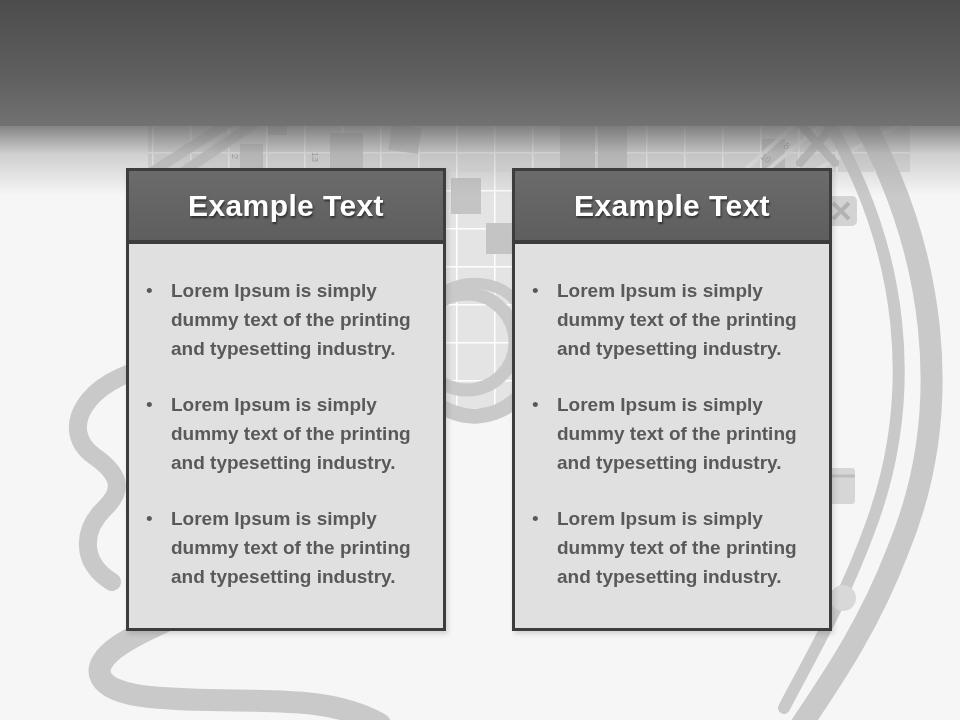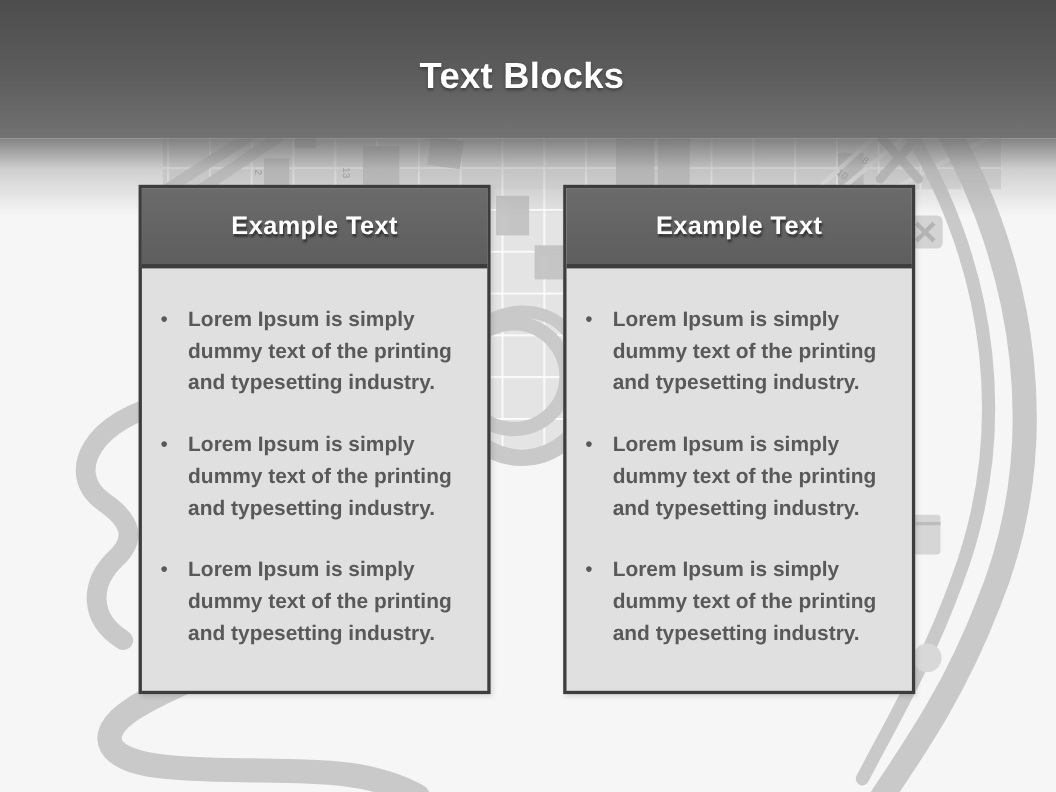--- a/index.html
+++ b/index.html
@@ -34,21 +34,21 @@
     position:absolute;top:168px;width:320px;height:463px;z-index:4;
     background:#e0e0e0;border:3px solid #3d3d3d;box-sizing:border-box;
     box-shadow:2px 3px 5px rgba(0,0,0,.14);
   }
   .card-left{left:126px;}
   .card-right{left:512px;}
   .card-header{
     height:73px;box-sizing:border-box;border-bottom:4px solid #3d3d3d;
     background:linear-gradient(180deg,#6b6b6b 0%,#636363 60%,#5e5e5e 100%);
     display:flex;align-items:center;justify-content:center;
-    color:#ffffff;font-weight:700;font-size:23px;letter-spacing:.4px;
+    color:#ffffff;font-weight:700;font-size:30px;letter-spacing:.4px;
     text-shadow:1px 2px 2px rgba(0,0,0,.50);
   }
   .card-body{padding:32px 10px 0 14px;}
   .bullet{
     position:relative;padding-left:28px;margin-bottom:27px;
     color:#595959;font-size:19px;line-height:29px;
   }
   .bullet-dot{position:absolute;left:3px;top:0;}
   .bullet-line{display:block;font-weight:bold;}
 </style>
@@ -124,21 +124,20 @@
     <rect x="827" y="468" width="28" height="36" rx="3" fill="#d6d6d6"></rect>
     <path d="M827 476 L855 476" stroke="#bdbdbd" stroke-width="3"></path>
     <circle cx="843" cy="598" r="13" fill="#d8d8d8"></circle>
   </g>
 </svg>
 
 <div class="band-fade"></div>
 
 <div class="band">
   <div class="band-title">
-    <span class="title-bold">Text Blocks</span>
   </div>
 </div>
 
 <div class="card card-left">
   <div class="card-header">Example Text</div>
   <div class="card-body">
     <div class="bullet">
       <span class="bullet-dot">•</span>
       <span class="bullet-line">Lorem Ipsum is simply</span>
       <span class="bullet-line">dummy text of the printing</span>

